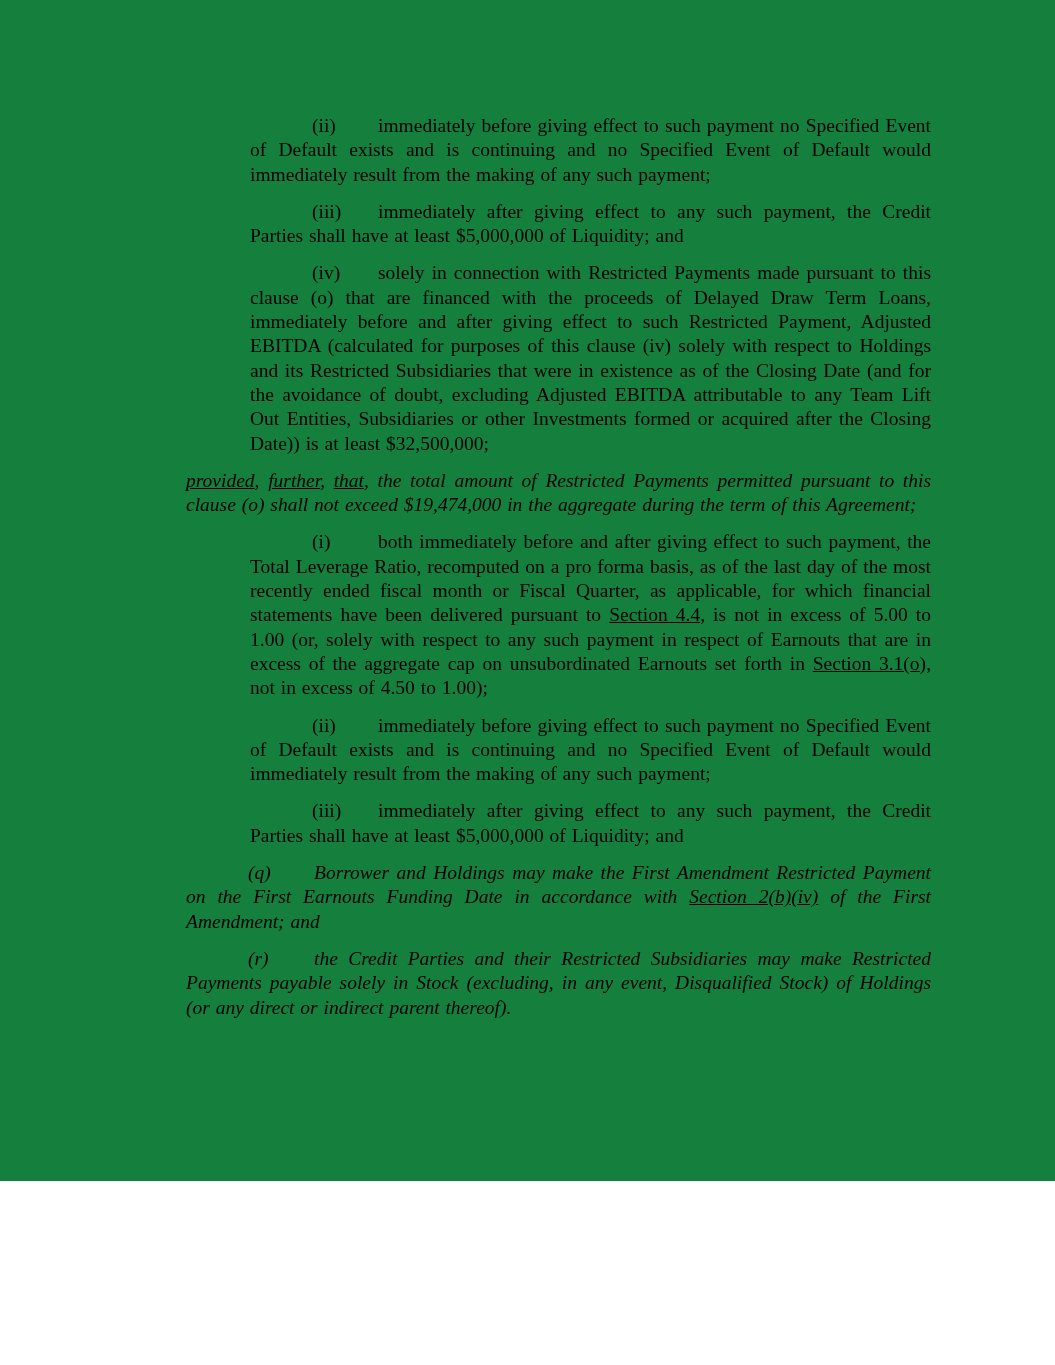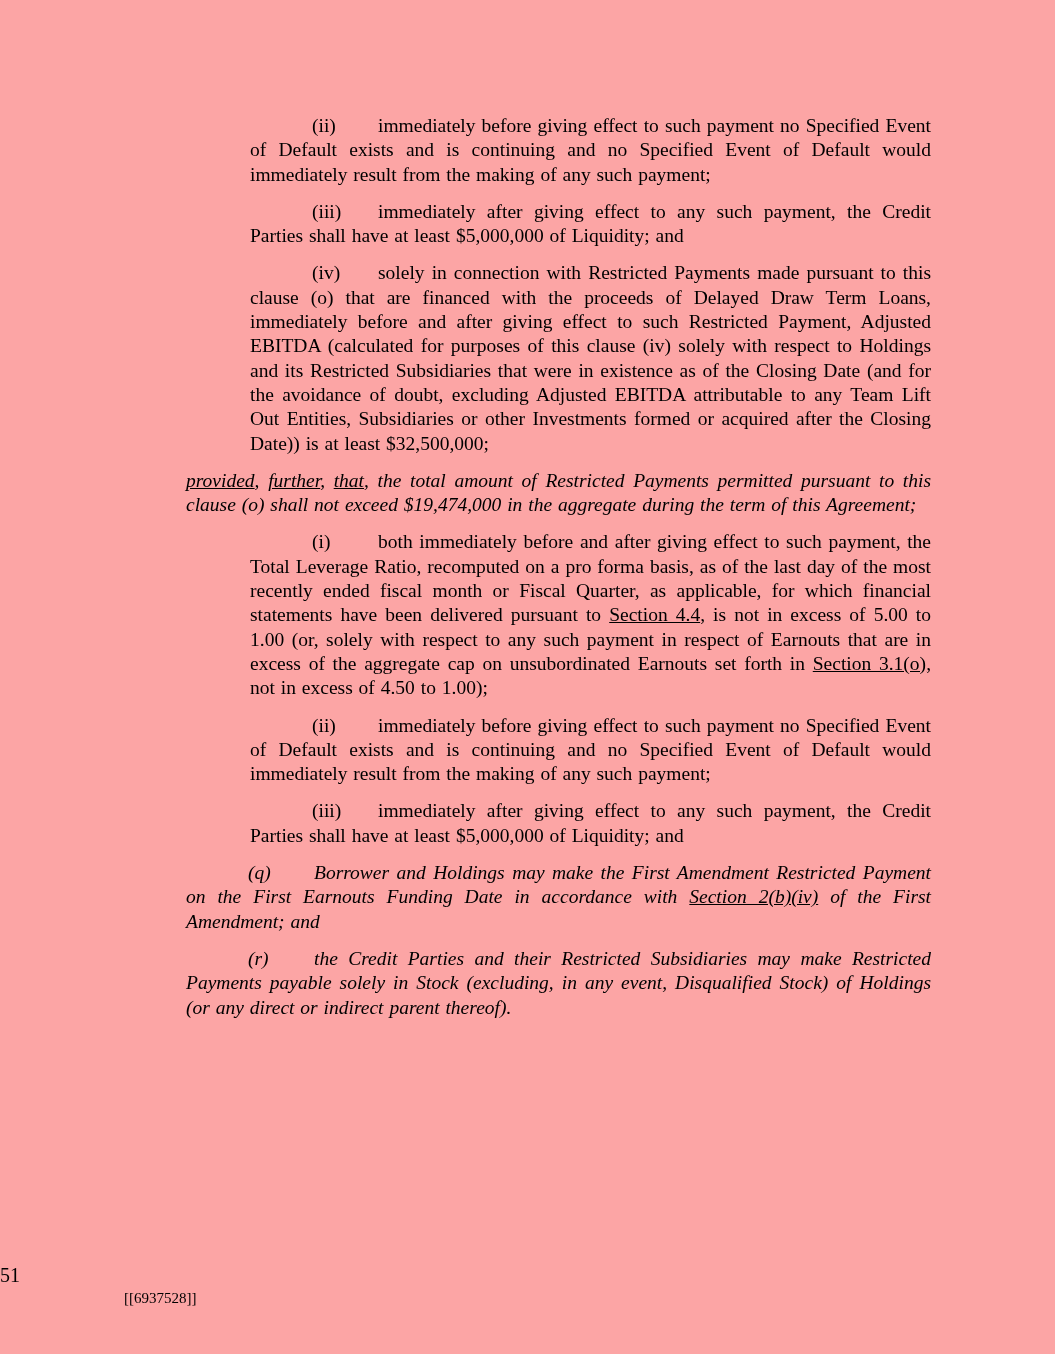--- a/index.html
+++ b/index.html
@@ -3,22 +3,22 @@
 <meta charset="utf-8">
 <style>
   html, body {
     margin: 0;
     padding: 0;
     background: #ffffff;
   }
   .page {
     position: relative;
     width: 1055px;
-    height: 1354px;
-    background: #fca5a5;
+    height: 1181px;
+    background: #15803d;
     overflow: hidden;
     font-family: "Liberation Serif", "DejaVu Serif", serif;
     color: #000000;
   }
   .doc-body {
     position: absolute;
     left: 124px;
     top: 114px;
     width: 807px;
   }

